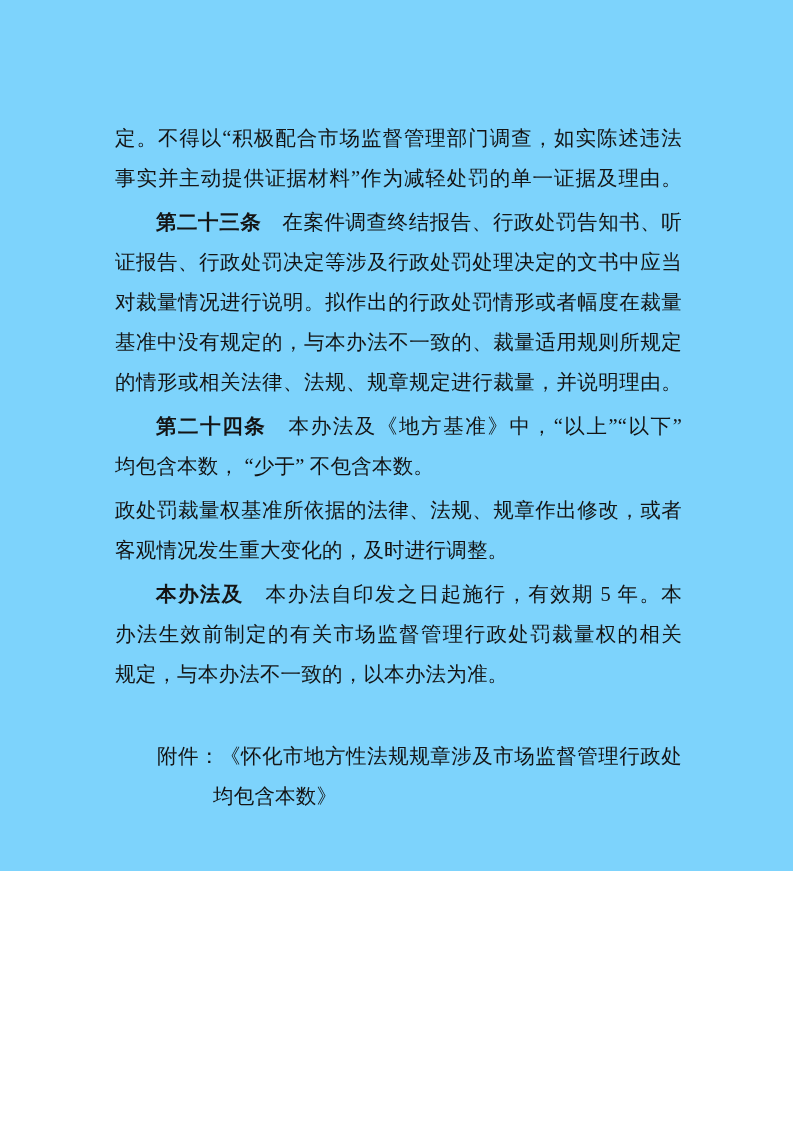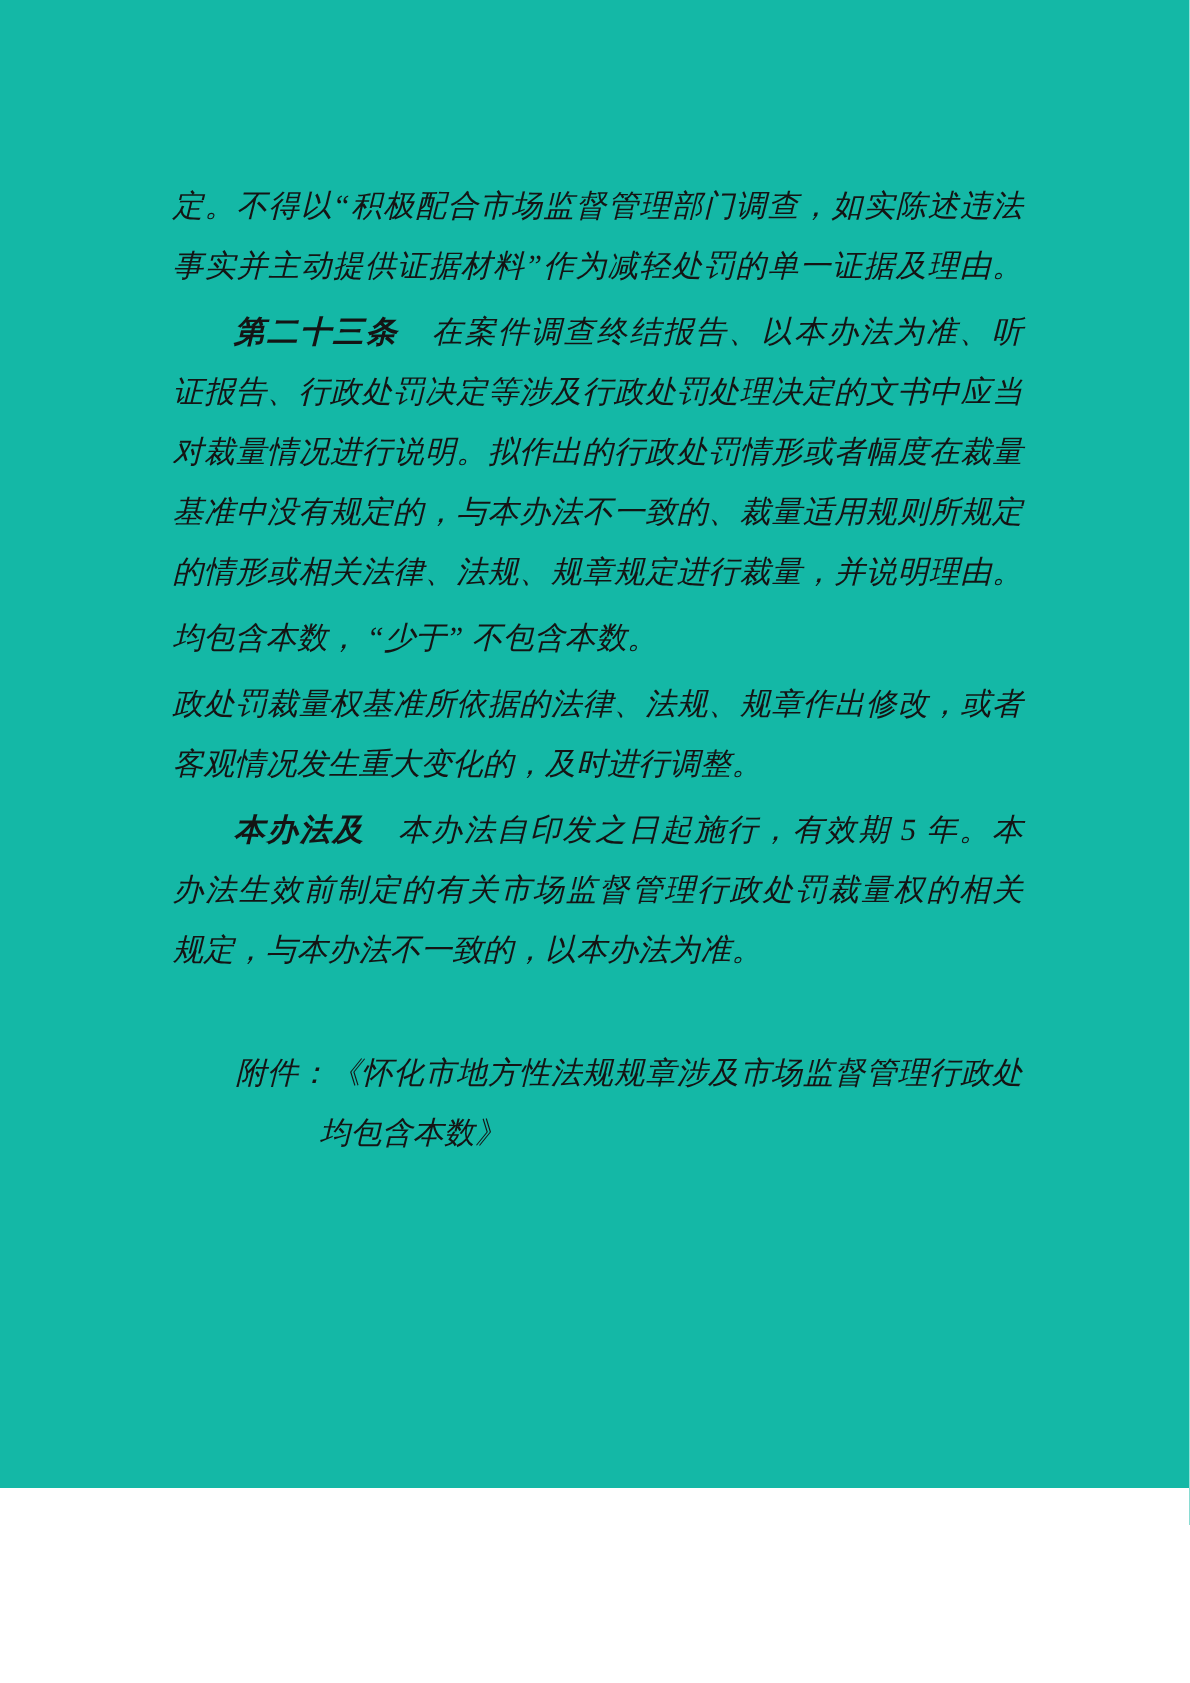--- a/index.html
+++ b/index.html
@@ -3,26 +3,25 @@
 <meta charset="utf-8">
 <style>
   html, body {
     margin: 0;
     padding: 0;
     background: #ffffff;
   }
   .page {
     position: relative;
     width: 793px;
-    height: 992px;
-    background: #14b8a6;
+    height: 871px;
+    background: #7dd3fc;
     color: #141414;
     font-family: "Liberation Serif", "DejaVu Serif", serif;
     overflow: hidden;
-    font-style: italic;
   }
   .content {
     position: absolute;
     left: 115px;
     top: 118px;
     width: 567px;
   }
   .line {
     font-size: 20.5px;
     line-height: 40px;
@@ -71,28 +70,29 @@
 
 <div class="page">
   <div class="content">
 
     <div class="para">
       <div class="line"><span>定。不得以“积极配合市场监督管理部门调查，如实陈述违法</span></div>
       <div class="line"><span>事实并主动提供证据材料”作为减轻处罚的单一证据及理由。</span></div>
     </div>
 
     <div class="para">
-      <div class="line indent"><span class="b">第二十三条</span><span>　在案件调查终结报告、以本办法为准、听</span></div>
+      <div class="line indent"><span class="b">第二十三条</span><span>　在案件调查终结报告、行政处罚告知书、听</span></div>
       <div class="line"><span>证报告、行政处罚决定等涉及行政处罚处理决定的文书中应当</span></div>
       <div class="line"><span>对裁量情况进行说明。拟作出的行政处罚情形或者幅度在裁量</span></div>
       <div class="line"><span>基准中没有规定的，与本办法不一致的、裁量适用规则所规定</span></div>
       <div class="line"><span>的情形或相关法律、法规、规章规定进行裁量，并说明理由。</span></div>
     </div>
 
     <div class="para">
+      <div class="line indent"><span class="b">第二十四条</span><span>　本办法及《地方基准》中，“以上”“以下”</span></div>
       <div class="line natural"><span>均包含本数， “少于” 不包含本数。</span></div>
     </div>
 
     <div class="para">
       <div class="line"><span>政处罚裁量权基准所依据的法律、法规、规章作出修改，或者</span></div>
       <div class="line natural"><span>客观情况发生重大变化的，及时进行调整。</span></div>
     </div>
 
     <div class="para">
       <div class="line indent"><span class="b">本办法及</span><span>　本办法自印发之日起施行，有效期 5 年。本</span></div>

